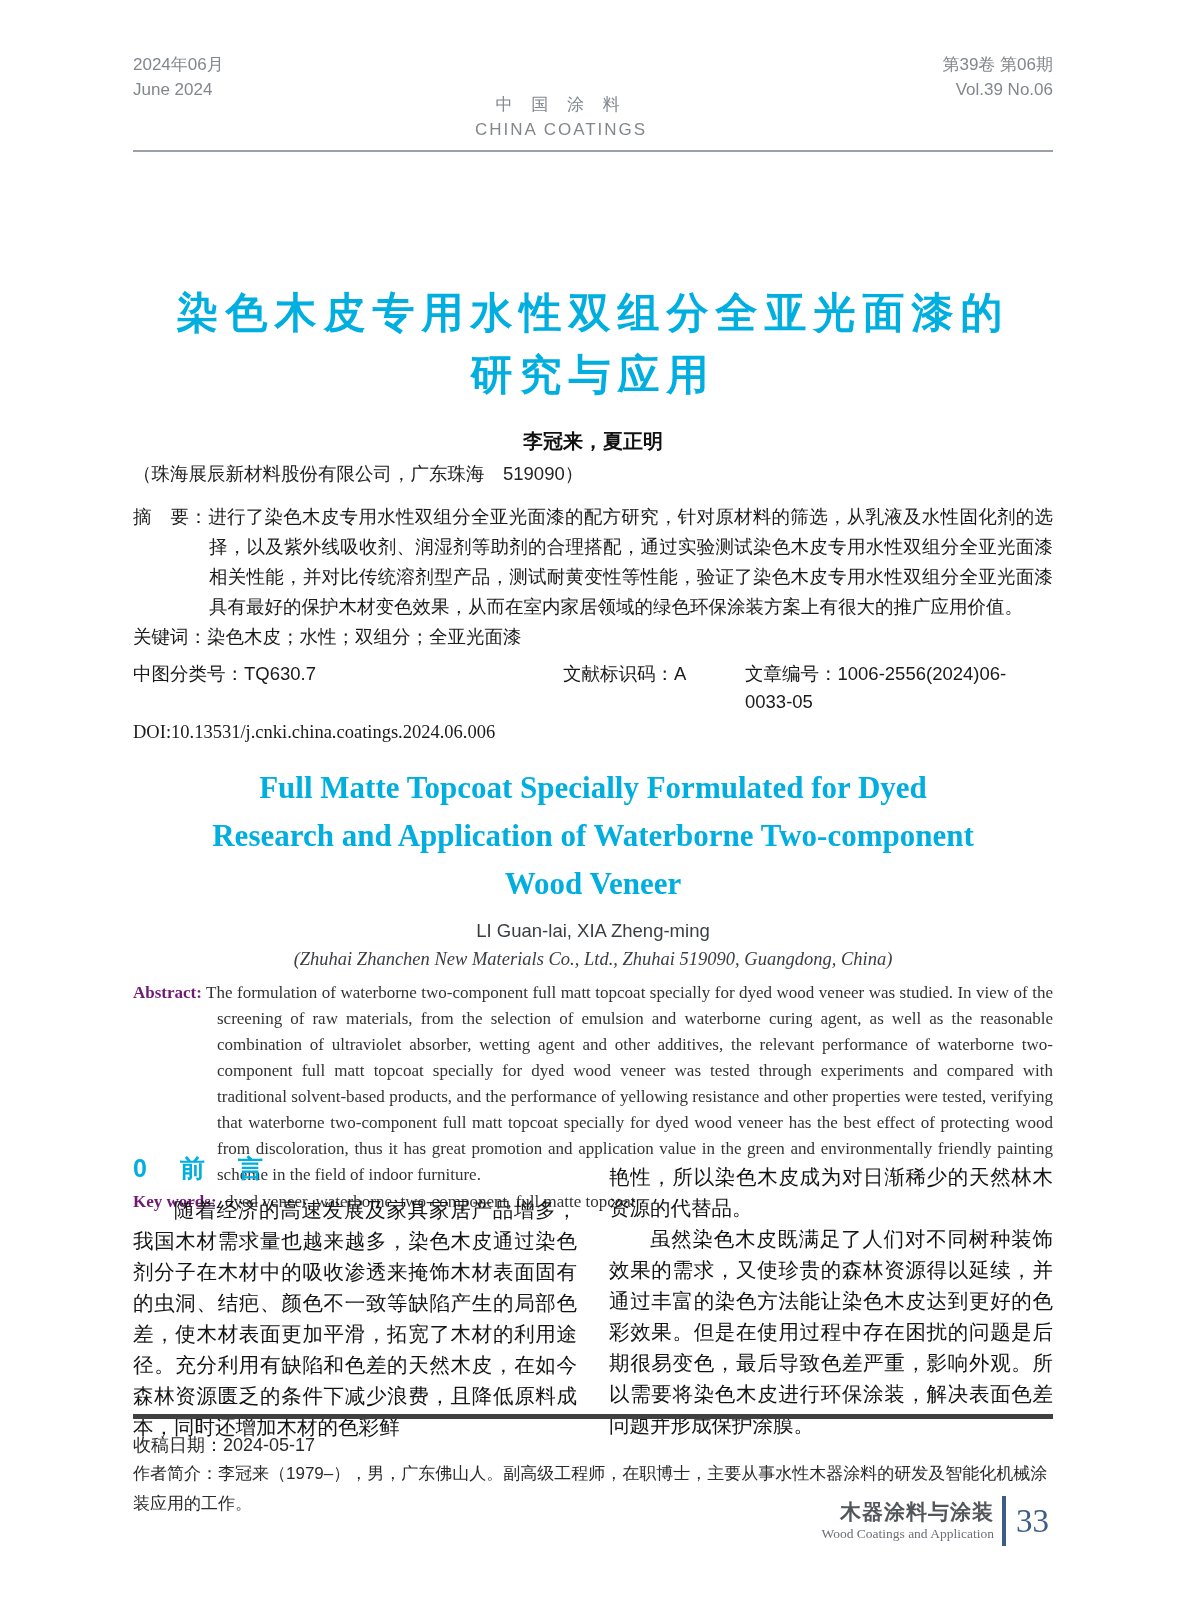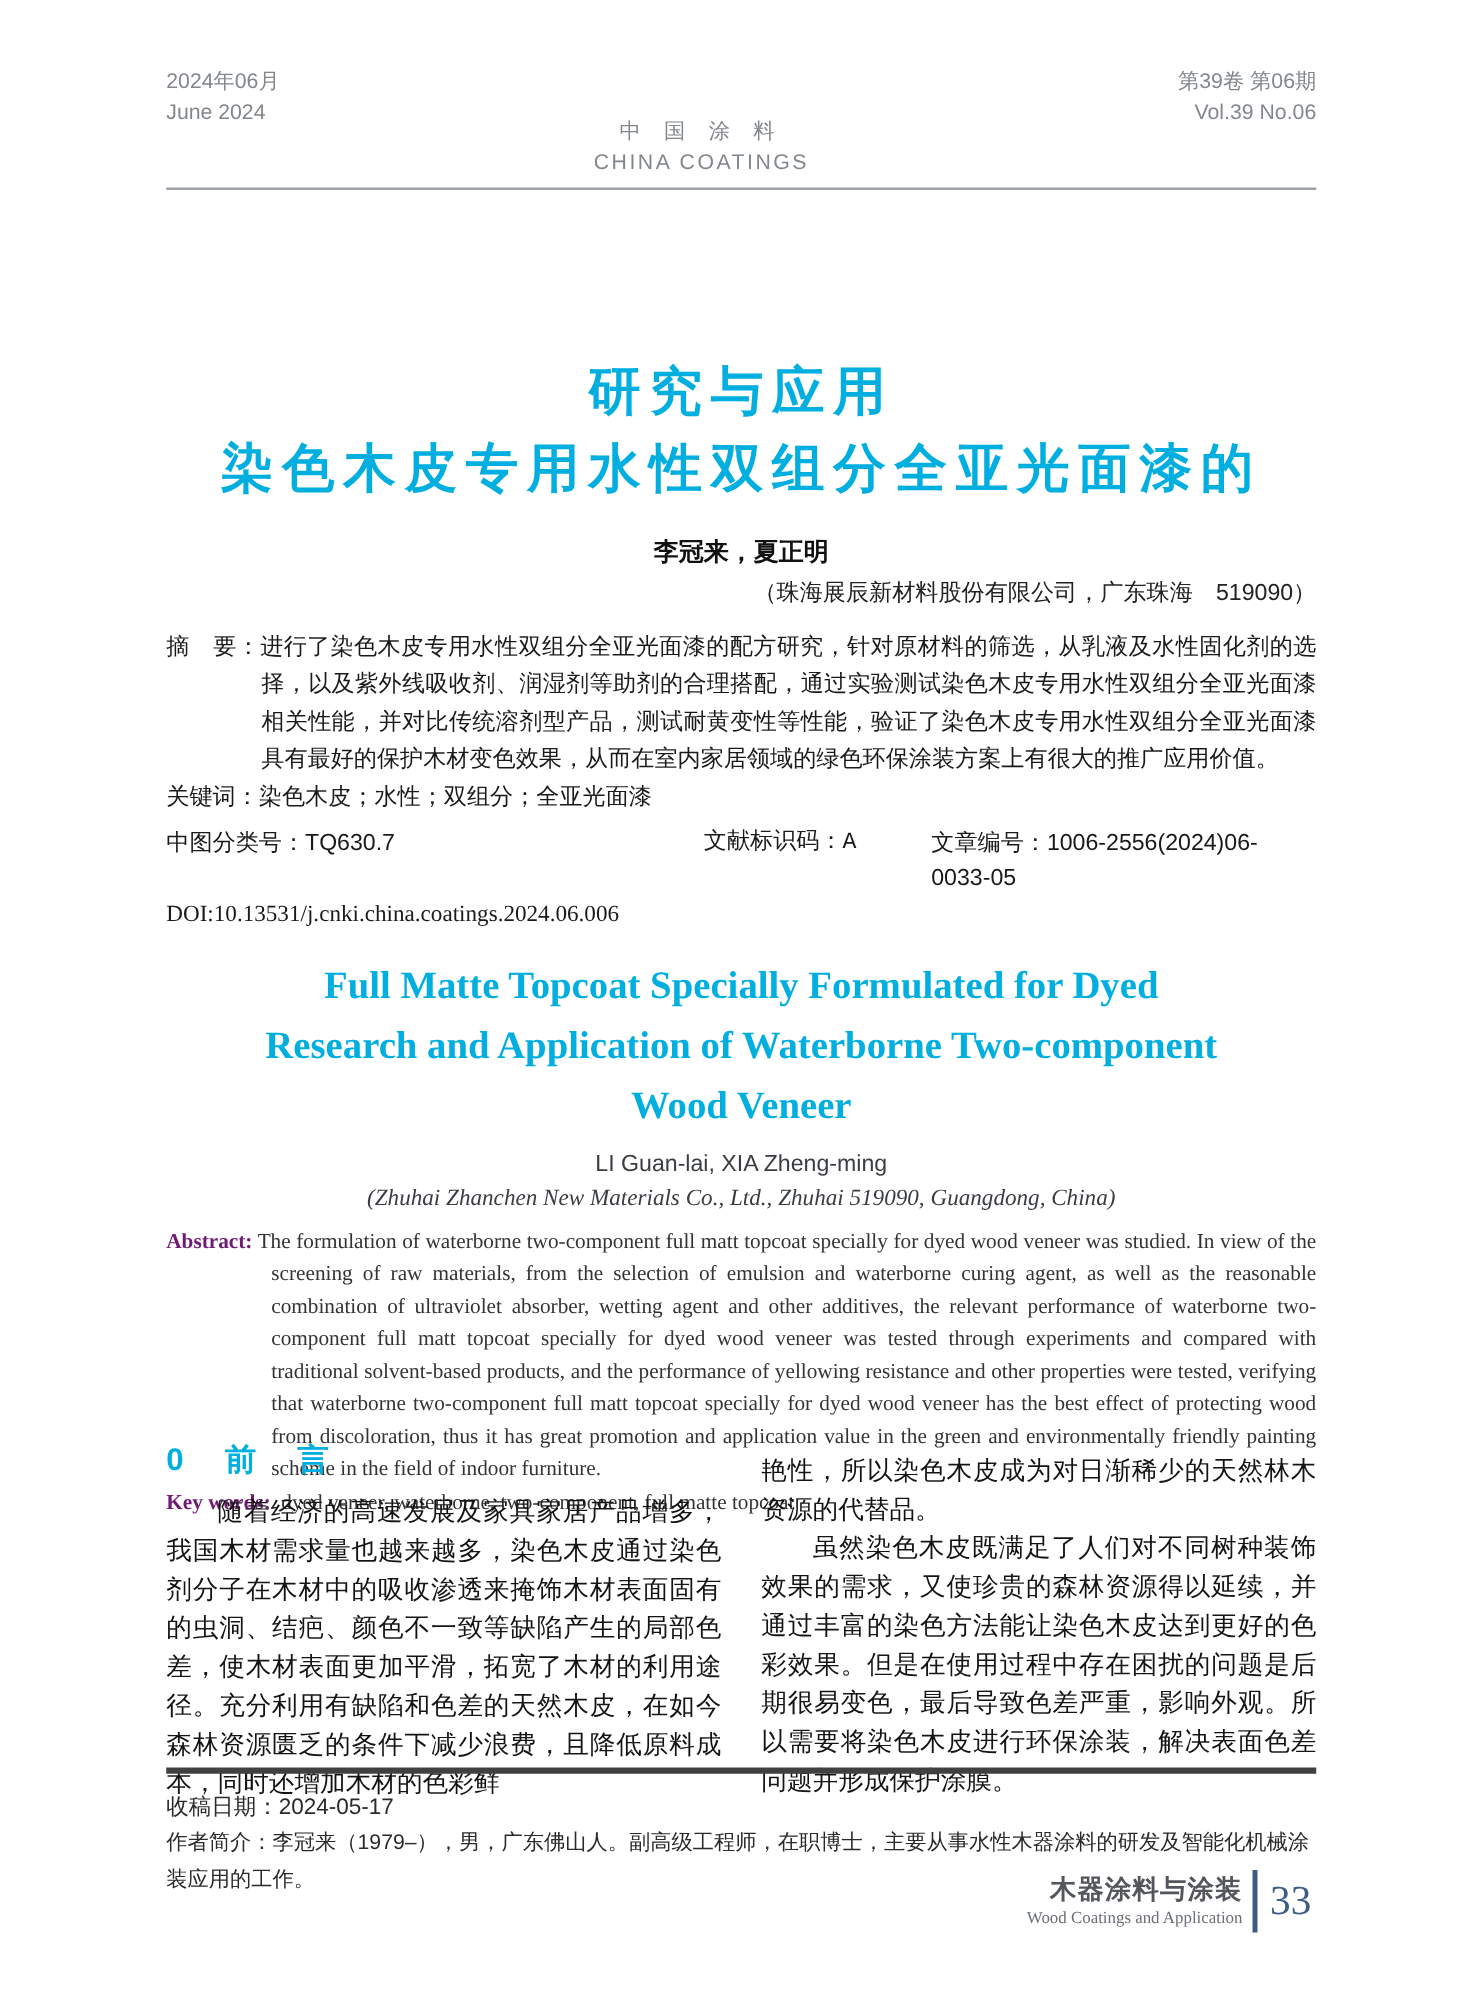--- a/index.html
+++ b/index.html
@@ -29,30 +29,30 @@
   .journal-header .center .cn{letter-spacing:7px;}
   .journal-header .right{text-align:right;margin-left:44px;}
   .header-rule{border-bottom:2px solid #9ba1a6;margin-top:8px;}
   
   .title-cn{
     margin-top:130px;text-align:center;
     color:var(--accent);font-weight:900;
     font-size:42px;line-height:62px;letter-spacing:7px;
   }
   .authors-cn{margin-top:22px;text-align:center;font-size:20px;font-weight:bold;color:#111;}
-  .affil-cn{margin-top:6px;text-align:right;font-size:18.5px;color:#222;}
+  .affil-cn{margin-top:6px;text-align:left;font-size:18.5px;color:#222;}
   
   .abstract-cn{
     margin-top:16px;font-size:18.5px;line-height:30px;color:#1a1a1a;
     text-align:justify;padding-left:76px;text-indent:-76px;
   }
   .keywords-cn{font-size:18.5px;line-height:30px;color:#1a1a1a;}
   .meta-row{display:flex;margin-top:8px;font-size:18.5px;line-height:28px;color:#1a1a1a;}
   .meta-row .m1{width:430px;}
-  .meta-row .m2{width:182px;font-family:Liberation Mono, monospace;}
+  .meta-row .m2{width:182px;}
   .meta-row .m3{flex:1;}
   .doi-line{margin-top:2px;font-family:"Liberation Serif","DejaVu Serif",serif;font-size:18.5px;line-height:28px;color:#1a1a1a;}
   
   .title-en{
     margin-top:18px;text-align:center;color:var(--accent);
     font-family:"Liberation Serif","DejaVu Serif",serif;
     font-weight:bold;font-size:31px;line-height:48px;
   }
   .authors-en{margin-top:10px;text-align:center;font-size:18.5px;line-height:26px;color:#3a3e42;}
   .affil-en{
@@ -118,22 +118,22 @@
       <div>CHINA COATINGS</div>
     </div>
     <div class="right">
       <div>第39卷 第06期</div>
       <div>Vol.39 No.06</div>
     </div>
   </div>
   <div class="header-rule"></div>
 
   <div class="title-cn">
+    <div>染色木皮专用水性双组分全亚光面漆的</div>
     <div>研究与应用</div>
-    <div>染色木皮专用水性双组分全亚光面漆的</div>
   </div>
   <div class="authors-cn">李冠来，夏正明</div>
   <div class="affil-cn">（珠海展辰新材料股份有限公司，广东珠海　519090）</div>
 
   <p class="abstract-cn"><span class="lbl">摘　要：</span><span>进行了染色木皮专用水性双组分全亚光面漆的配方研究，针对原材料的筛选，从乳液及水性固化剂的选择，以及紫外线吸收剂、润湿剂等助剂的合理搭配，通过实验测试染色木皮专用水性双组分全亚光面漆相关性能，并对比传统溶剂型产品，测试耐黄变性等性能，验证了染色木皮专用水性双组分全亚光面漆具有最好的保护木材变色效果，从而在室内家居领域的绿色环保涂装方案上有很大的推广应用价值。</span></p>
   <p class="keywords-cn"><span class="lbl">关键词：</span><span>染色木皮；水性；双组分；全亚光面漆</span></p>
 
   <div class="meta-row">
     <span class="m1"><span>中图分类号：</span><span>TQ630.7</span></span>
     <span class="m2"><span>文献标识码：</span><span>A</span></span>

